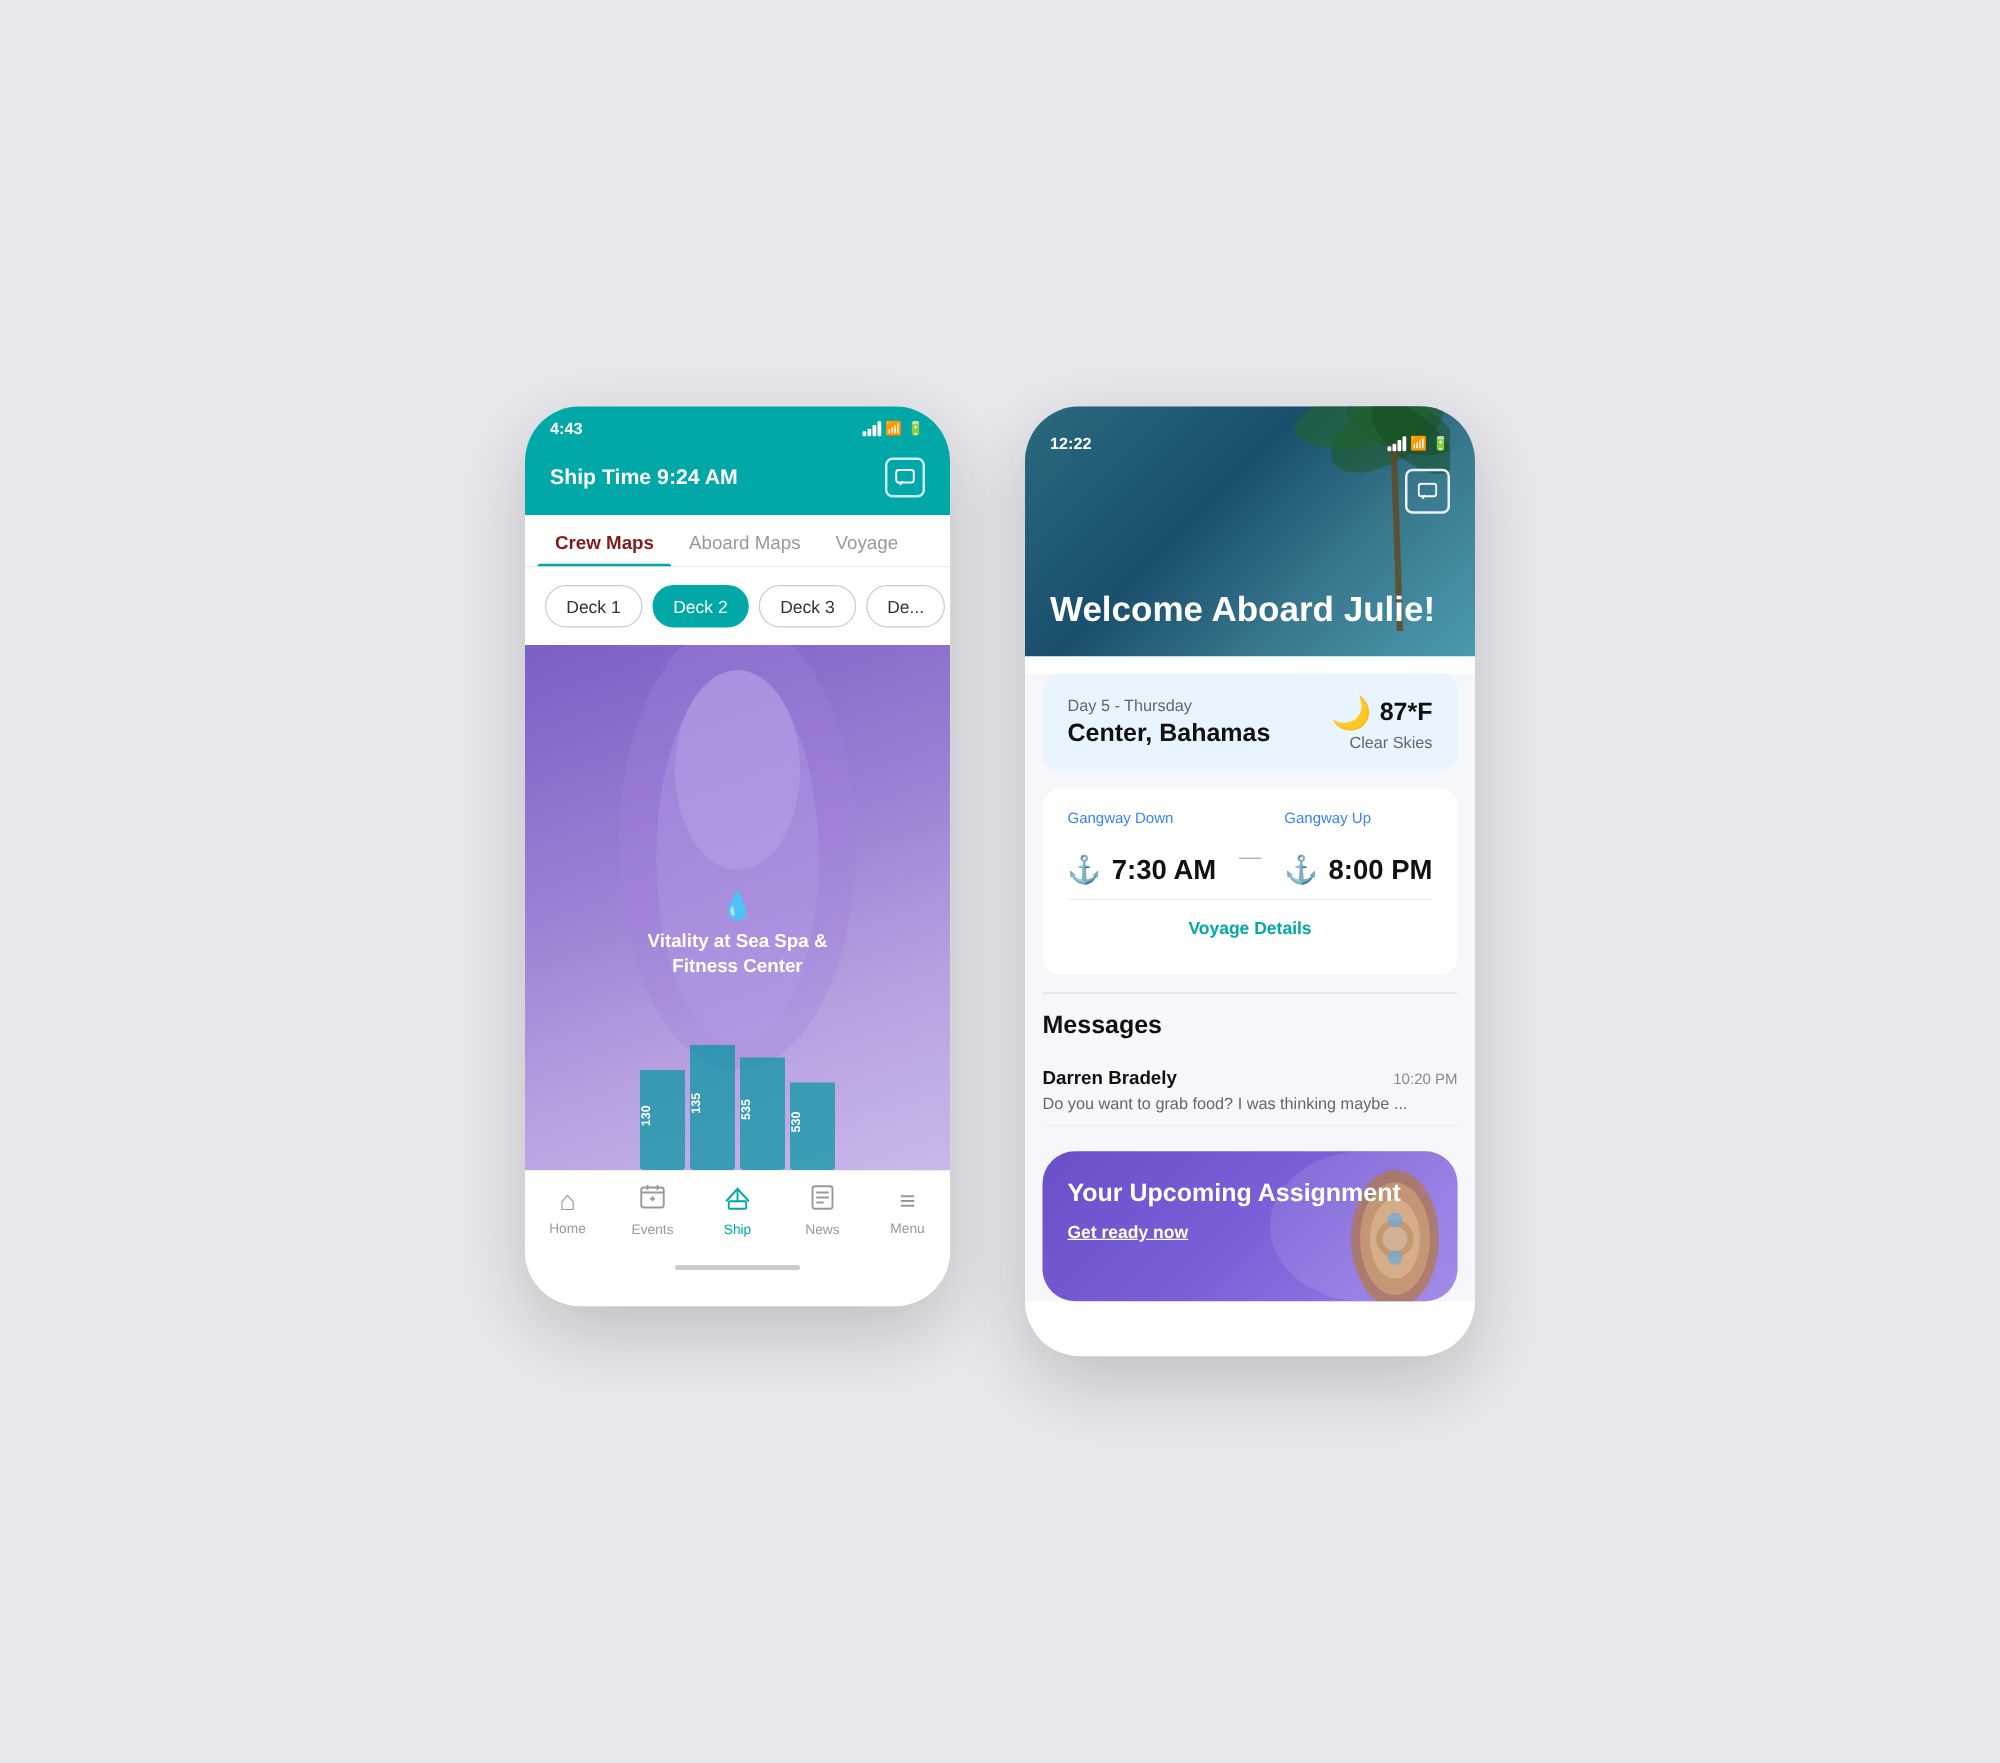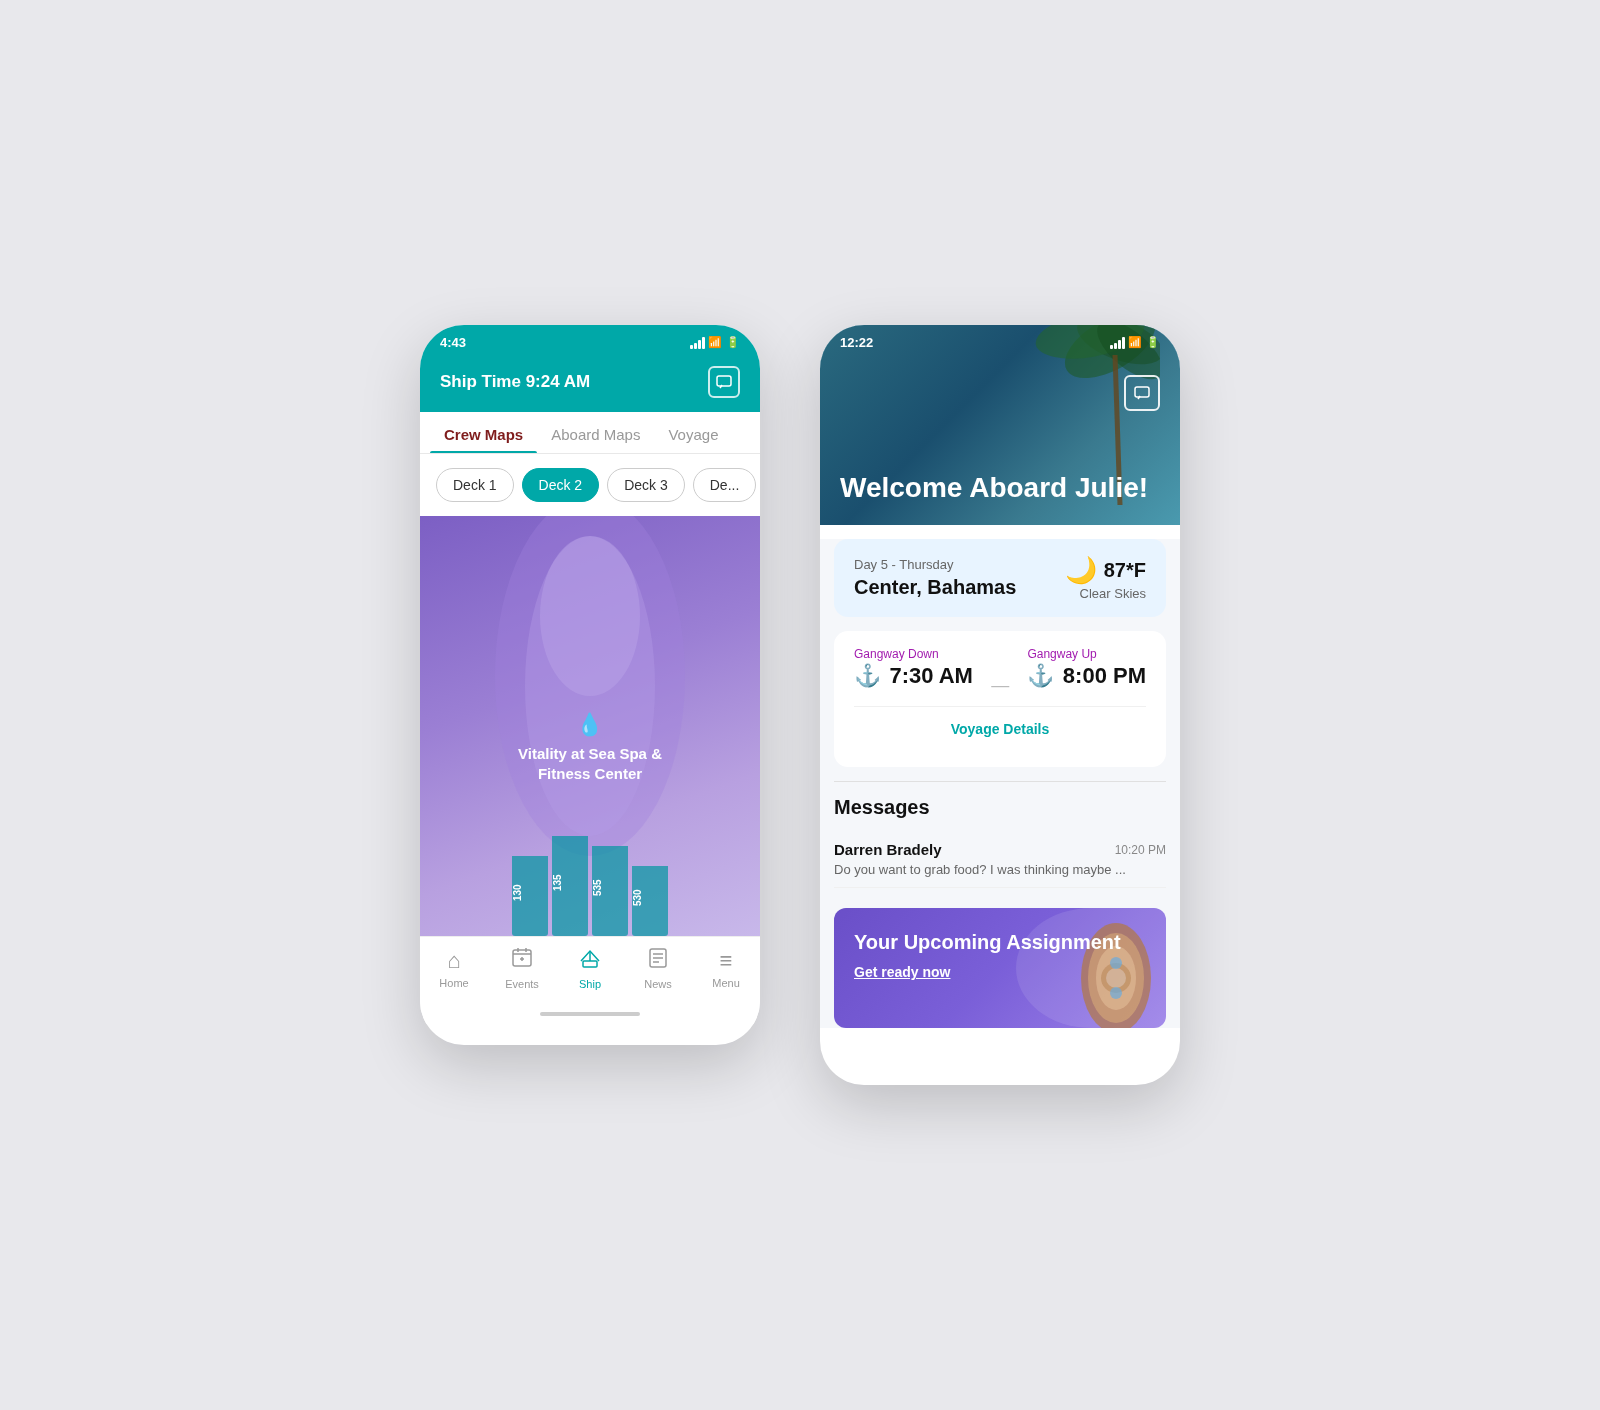--- a/index.html
+++ b/index.html
@@ -45,21 +45,21 @@
       font-weight: 600;
     }
     .status-bar-teal {
       background: #00a8a8;
       color: #fff;
     }
     .status-bar-transparent {
       background: transparent;
       color: #fff;
       position: absolute;
-      top: 0; left: 0; right: 0;
+      top: 12px; left: 0; right: 0;
       z-index: 10;
     }
     .status-icons {
       display: flex;
       align-items: center;
       gap: 4px;
       font-size: 11px;
     }
     .signal-bars {
       display: flex; gap: 1px; align-items: flex-end;
@@ -318,22 +318,22 @@
       justify-content: space-between;
       align-items: flex-start;
     }
     .gangway-item {
       display: flex;
       flex-direction: column;
       align-items: flex-start;
     }
     .gangway-label {
       font-size: 12px;
-      color: #a21caf;
-      margin-bottom: 2px;
+      color: #3b82f6;
+      margin-bottom: 22px;
     }
     .gangway-time-row {
       display: flex;
       align-items: center;
       gap: 8px;
     }
     .ship-emoji {
       font-size: 22px;
       color: #333;
     }
@@ -400,21 +400,21 @@
       margin-right: 4px;
     }
     .message-preview {
       font-size: 13px;
       color: #666;
     }
 
     .assignment-card {
       margin: 14px;
       background: linear-gradient(135deg, #6a4fc8 0%, #7a5fd8 50%, #9a7fe8 100%);
-      border-radius: 12px;
+      border-radius: 26px;
       padding: 22px 20px;
       position: relative;
       overflow: hidden;
       min-height: 120px;
     }
     .assignment-card .card-bg-shape {
       position: absolute;
       right: 0; top: 0; bottom: 0;
       width: 150px;
       background: rgba(255,255,255,0.1);

